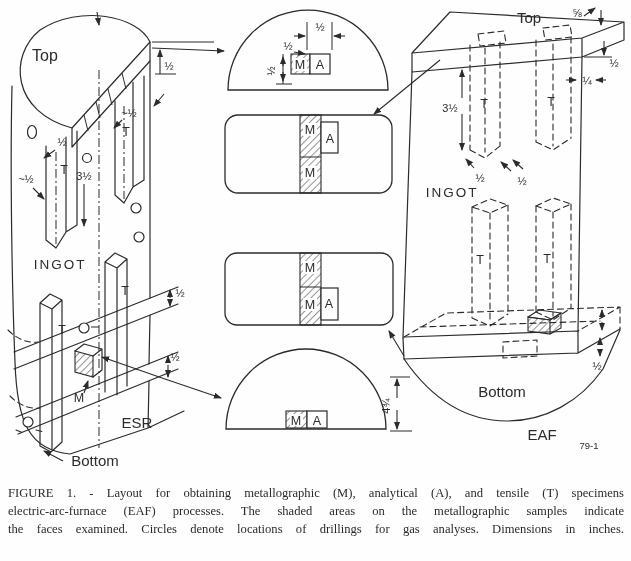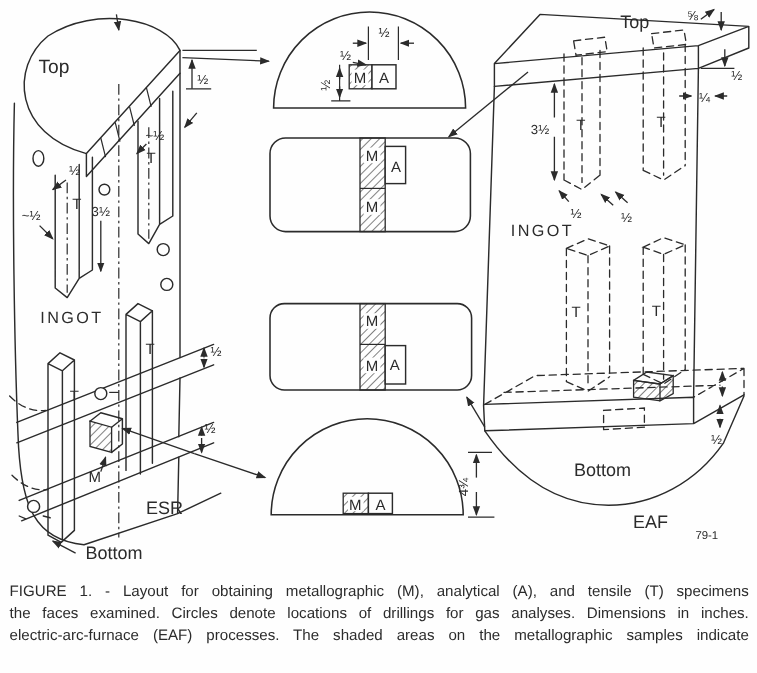--- a/index.html
+++ b/index.html
@@ -15,21 +15,21 @@
   .circ{fill:#fefefe;stroke:#2b2b2b;stroke-width:1.2;}
   .hatchface{fill:url(#hatch);stroke:#2b2b2b;stroke-width:1.1;}
   .box{fill:#fefefe;stroke:#2b2b2b;stroke-width:1.2;}
   .patch{fill:#fefefe;stroke:none;}
   .shape{fill:none;stroke:#2b2b2b;stroke-width:1.3;}
   .t16{font-size:16px;} .t15{font-size:15px;}
   .t13{font-size:13.5px;letter-spacing:2px;}
   .t12{font-size:12.5px;} .t11{font-size:11px;} .t9{font-size:9.5px;}
   .caption{position:absolute;left:0;top:479px;width:631px;box-sizing:border-box;
            padding:5px 7px 0 8px;font-size:12.6px;line-height:18px;color:#2b2b2b;}
-  .cap-line{text-align:justify;text-align-last:justify;}
+  .cap-line{text-align:justify;text-align-last:justify;font-family:Liberation Serif, serif;}
 </style>
 </head>
 <body>
 
 <div class="page">
 
 <svg width="631" height="480" viewBox="0 0 631 480">
   <defs>
     <pattern id="hatch" width="5" height="5" patternUnits="userSpaceOnUse" patternTransform="rotate(45)">
       <line x1="0" y1="0" x2="0" y2="5" stroke="#2b2b2b" stroke-width="1"></line>
@@ -208,17 +208,17 @@
     <text class="t11" x="597" y="370" text-anchor="middle">½</text>
     <text class="t11" transform="translate(390,406) rotate(-90)" text-anchor="middle">4¾</text>
     <text class="t15" x="502" y="397" text-anchor="middle">Bottom</text>
     <text class="t15" x="542" y="440" text-anchor="middle">EAF</text>
     <text class="t9" x="589" y="449" text-anchor="middle">79-1</text>
   </g>
 </svg>
 
 <div class="caption">
   <div class="cap-line">FIGURE 1. - Layout for obtaining metallographic (M), analytical (A), and tensile (T) specimens</div>
+  <div class="cap-line">electric-arc-furnace (EAF) processes.  The shaded areas on the metallographic samples indicate</div>
   <div class="cap-line">the faces examined.  Circles denote locations of drillings for gas analyses.  Dimensions in inches.</div>
-  <div class="cap-line">electric-arc-furnace (EAF) processes.  The shaded areas on the metallographic samples indicate</div>
 </div>
 
 </div>
 
 </body></html>

